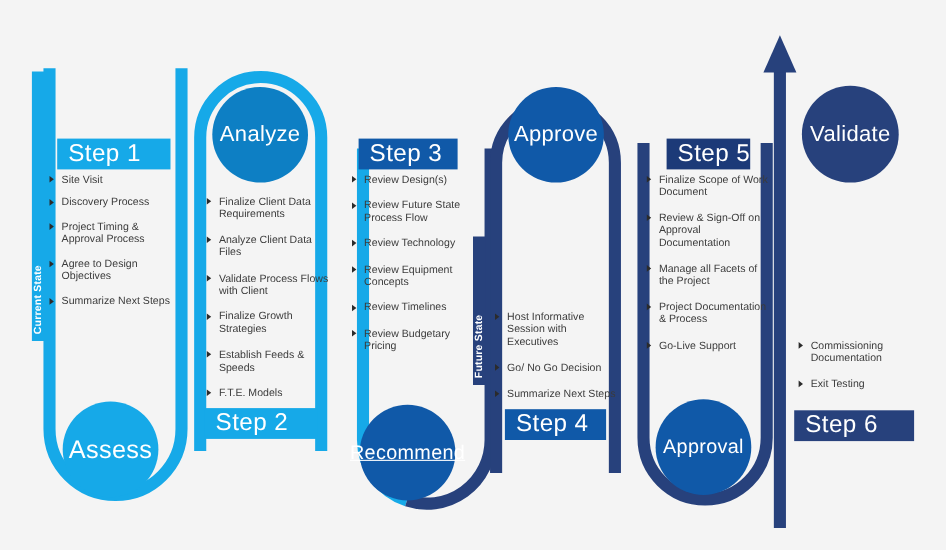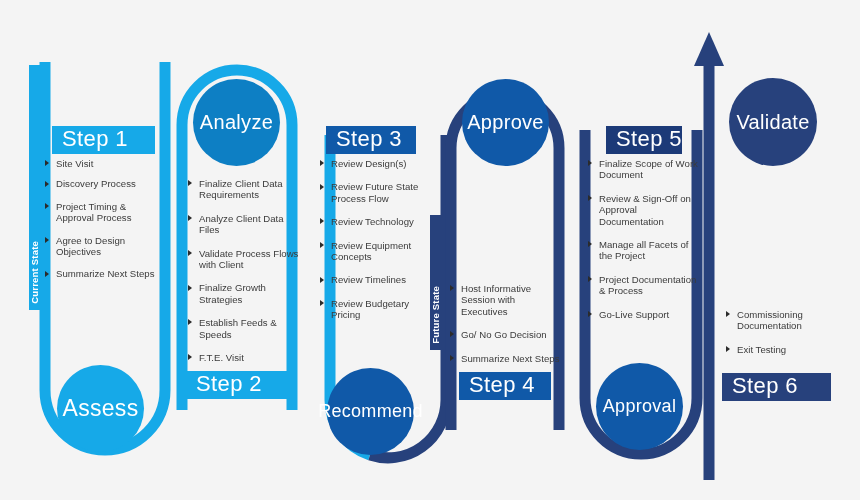--- a/index.html
+++ b/index.html
@@ -161,21 +161,21 @@
     <div class="bitem" style="margin-bottom:12px;">
       <span class="tri"></span>
       <span>Finalize Growth Strategies</span>
     </div>
     <div class="bitem" style="margin-bottom:12px;">
       <span class="tri"></span>
       <span>Establish Feeds &amp; Speeds</span>
     </div>
     <div class="bitem">
       <span class="tri"></span>
-      <span>F.T.E. Visit</span>
+      <span>F.T.E. Models</span>
     </div>
   </div>
 
   <div class="chip" style="left:186px;top:371px;width:103px;height:28px;background:#16a9e8;">
     <span>Step 2</span>
   </div>
 
   <div class="chip" style="left:326px;top:126px;width:90px;height:28px;background:#1059a8;">
     <span>Step 3</span>
   </div>
@@ -200,21 +200,21 @@
     <div class="bitem" style="margin-bottom:12px;">
       <span class="tri"></span>
       <span>Review Timelines</span>
     </div>
     <div class="bitem">
       <span class="tri"></span>
       <span>Review Budgetary Pricing</span>
     </div>
   </div>
 
-  <div class="node xs" style="left:327px;top:368px;width:87px;height:87px;background:#1059a8;">
+  <div class="node xs" style="left:327px;top:368px;width:87px;height:87px;background:#1059a8;text-decoration:underline;">
     <span>Recommend</span>
   </div>
 
   <div class="node sm" style="left:462px;top:79px;width:87px;height:87px;background:#1059a8;">
     <span>Approve</span>
   </div>
 
   <div class="blist" style="left:450px;top:283px;width:112px;">
     <div class="bitem" style="margin-bottom:12px;">
       <span class="tri"></span>

